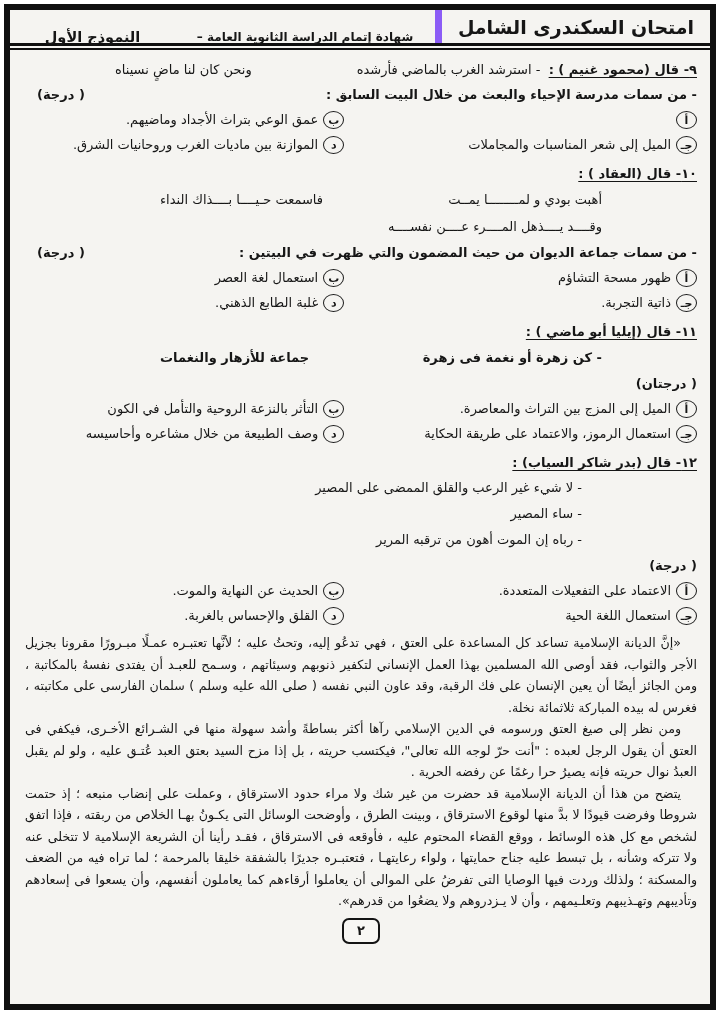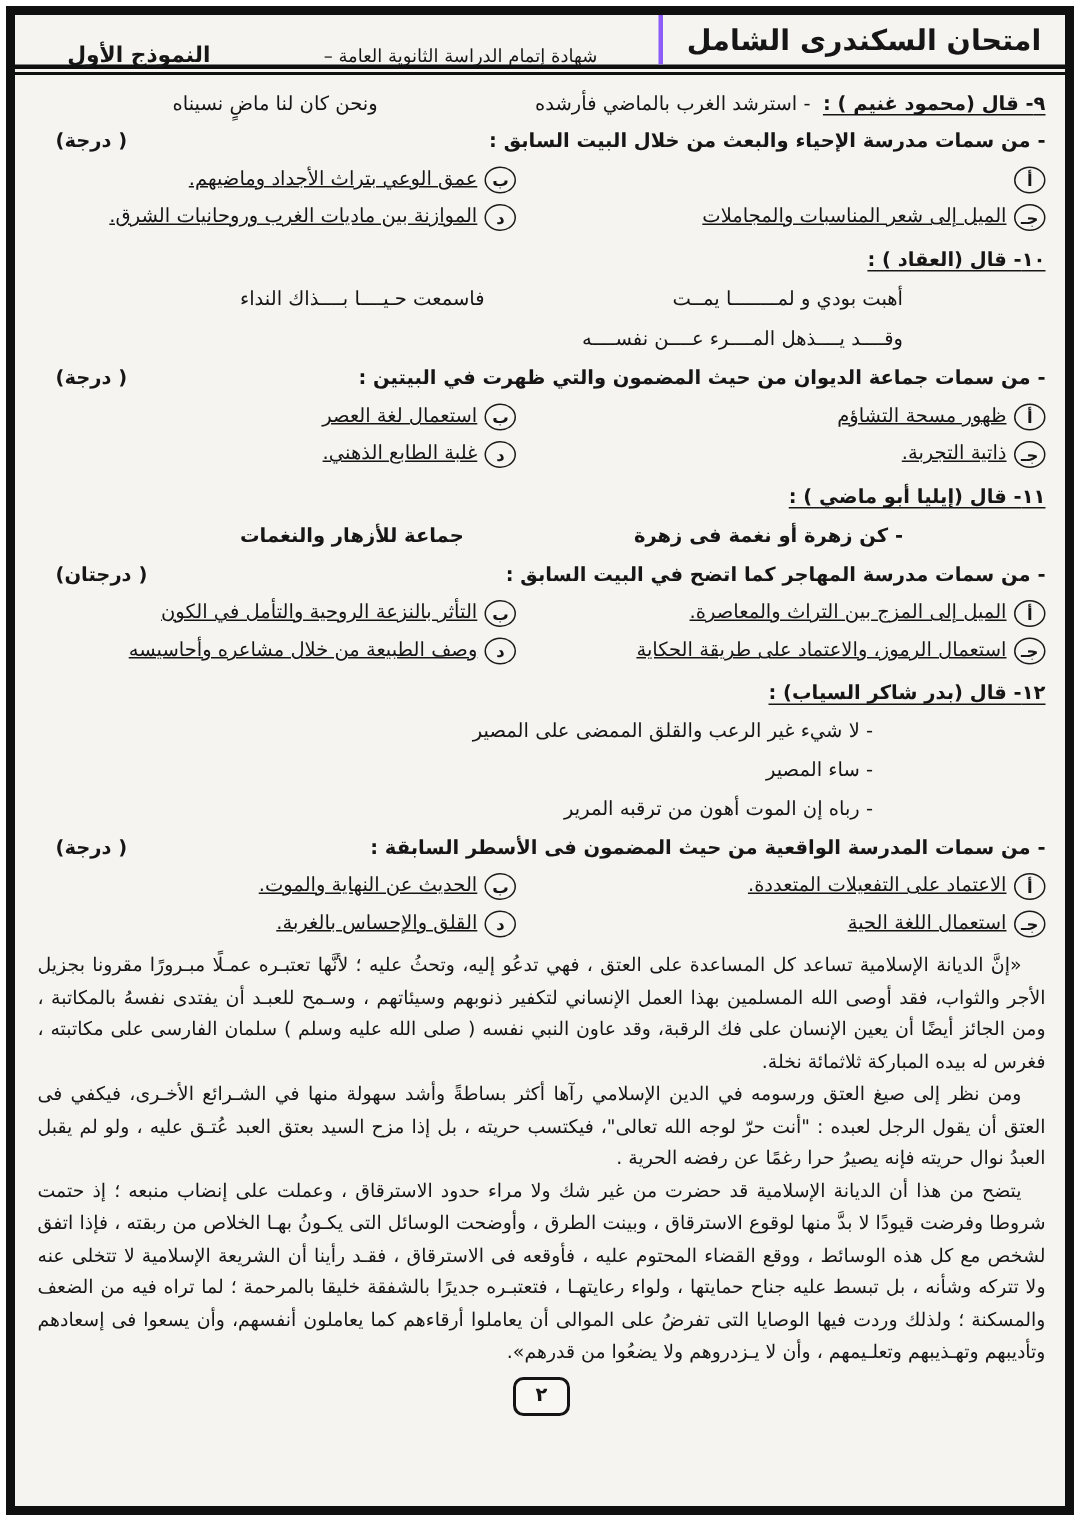--- a/index.html
+++ b/index.html
@@ -10,25 +10,25 @@
     border: 6px solid #101010;
     background: #f5f4f1;
     font-family: "DejaVu Sans", sans-serif;
     color: #161616;
     direction: rtl;
     overflow: hidden;
   }
   
   .header { display:flex; align-items:stretch; height:33px; border-bottom:3px solid #101010; }
   .header-title {
-    width:268px; border-left:3px solid #8b5cf6;
+    width:268px; border-left:7px solid #8b5cf6;
     display:flex; align-items:center; justify-content:center;
     font-size:19px; font-weight:bold; letter-spacing:-0.5px;
   }
-  .header-center { flex:1; display:flex; align-items:center; justify-content:center; font-size:12px; font-weight:normal;margin-top:20px; }
+  .header-center { flex:1; display:flex; align-items:center; justify-content:center; font-size:12px; font-weight:bold;margin-top:20px; }
   .header-model { width:165px; display:flex; align-items:center; justify-content:center; font-size:14.5px; font-weight:bold;margin-top:20px; }
   .header-rule { height:2px; background:#101010; margin-top:2px; }
 
   
   .content { padding: 7px 13px 0 15px; font-size:13px; }
   section.question { margin-bottom: 5px; }
   .q-line { display:flex; justify-content:space-between; align-items:baseline; line-height:25px; padding-left:90px; }
   .q-head { font-weight:bold; text-decoration:underline; text-decoration-thickness:1.3px; text-underline-offset:3px; white-space:nowrap; }
   .q-head-solo { line-height:25px; }
   .q-verse { white-space:nowrap; }
@@ -38,21 +38,21 @@
   .prompt-line { display:flex; justify-content:space-between; align-items:baseline; font-weight:bold; line-height:26px; padding-left:12px; }
   .options { display:grid; grid-template-columns:52.5% 47.5%; row-gap:3px; line-height:22px; margin-top:1px; }
   .option { display:flex; align-items:center; gap:5px; }
   .letter {
     box-sizing:border-box; flex-shrink:0;
     min-width:21px; height:18px; padding:0 2px;
     border:1.6px solid #1a1a1a; border-radius:50%;
     display:inline-flex; align-items:center; justify-content:center;
     font-size:11px; font-weight:bold; line-height:1;
   }
-  .opt-text { white-space:nowrap; overflow:visible;text-decoration:underline; }
+  .opt-text { white-space:nowrap; overflow:visible; }
 
   
   .passage { margin-top:3px; }
   .passage-head { font-weight:bold; text-decoration:underline; text-decoration-thickness:1.3px; text-underline-offset:3px; line-height:24px; }
   .passage p { margin:0; text-align:justify; text-indent:16px; font-size:12.6px; line-height:21.5px; }
 
   
   .footer { display:flex; justify-content:center; margin-top:6px; }
   .page-num {
     display:inline-flex; align-items:center; justify-content:center;
@@ -137,21 +137,20 @@
       </div>
     </section>
 
     <section class="question">
       <div class="q-head q-head-solo">١١- قال (إيليا أبو ماضي ) :</div>
       <div class="couplet bold">
         <span>- كن زهرة أو نغمة فى زهرة</span>
         <span>جماعة للأزهار والنغمات</span>
       </div>
       <div class="prompt-line">
-        <span>- من سمات مدرسة المهاجر كما اتضح في البيت السابق :</span>
         <span>( درجتان)</span>
       </div>
       <div class="options">
         <div class="option">
           <span class="letter">أ</span>
           <span class="opt-text">الميل إلى المزج بين التراث والمعاصرة.</span>
         </div>
         <div class="option">
           <span class="letter">ب</span>
           <span class="opt-text">التأثر بالنزعة الروحية والتأمل في الكون</span>
@@ -166,21 +165,20 @@
         </div>
       </div>
     </section>
 
     <section class="question">
       <div class="q-head q-head-solo">١٢- قال (بدر شاكر السياب) :</div>
       <div class="free-verse">- لا شيء غير الرعب والقلق الممضى على المصير</div>
       <div class="free-verse">- ساء المصير</div>
       <div class="free-verse">- رباه إن الموت أهون من ترقبه المرير</div>
       <div class="prompt-line">
-        <span>- من سمات المدرسة الواقعية من حيث المضمون فى الأسطر السابقة :</span>
         <span>( درجة)</span>
       </div>
       <div class="options">
         <div class="option">
           <span class="letter">أ</span>
           <span class="opt-text">الاعتماد على التفعيلات المتعددة.</span>
         </div>
         <div class="option">
           <span class="letter">ب</span>
           <span class="opt-text">الحديث عن النهاية والموت.</span>

